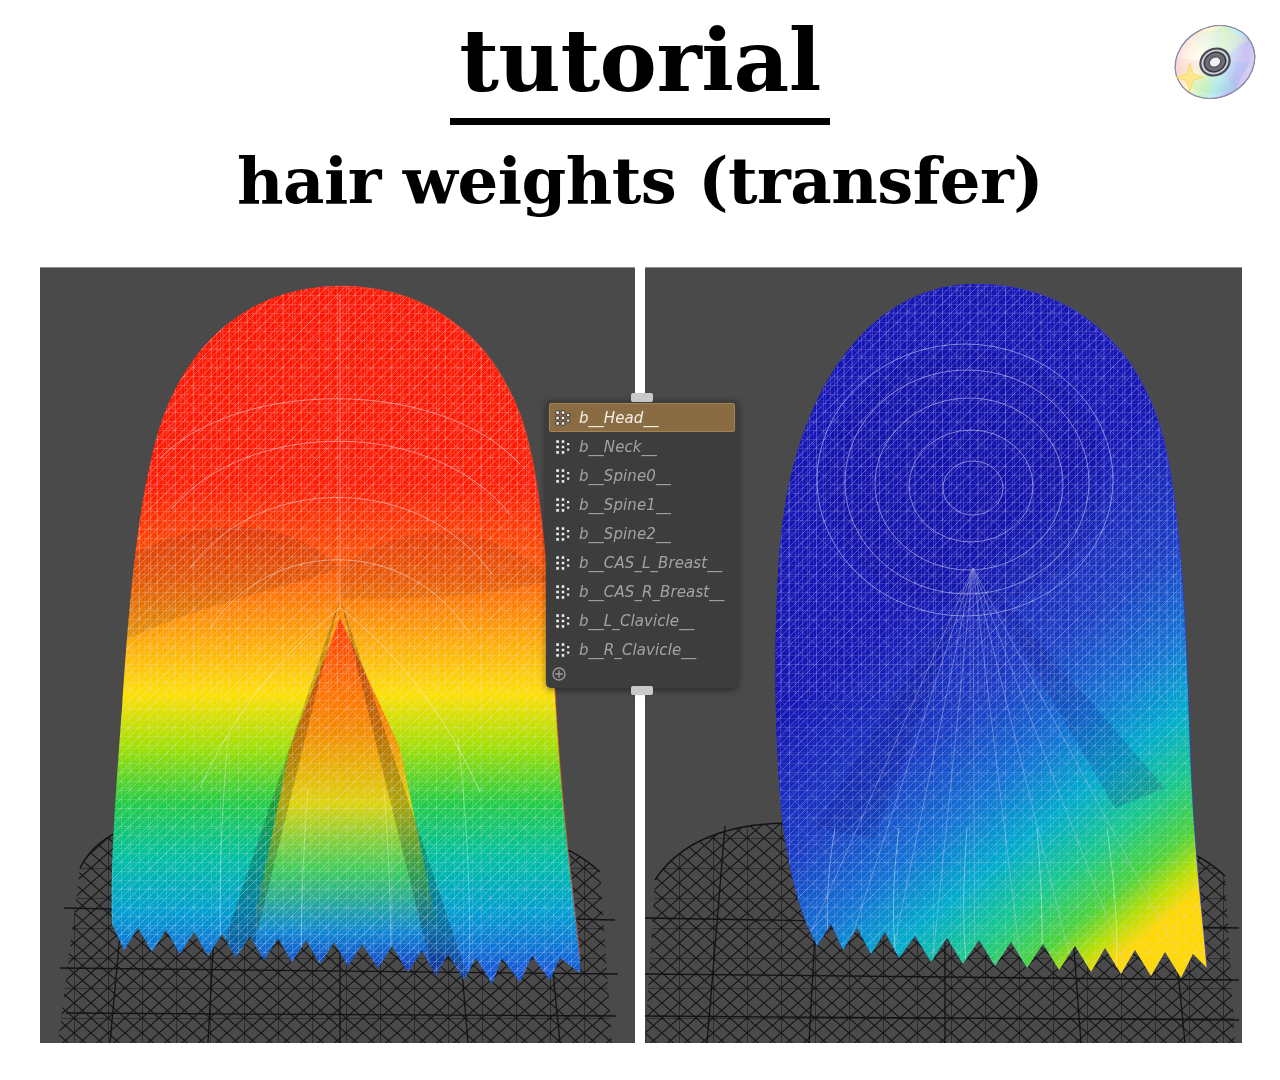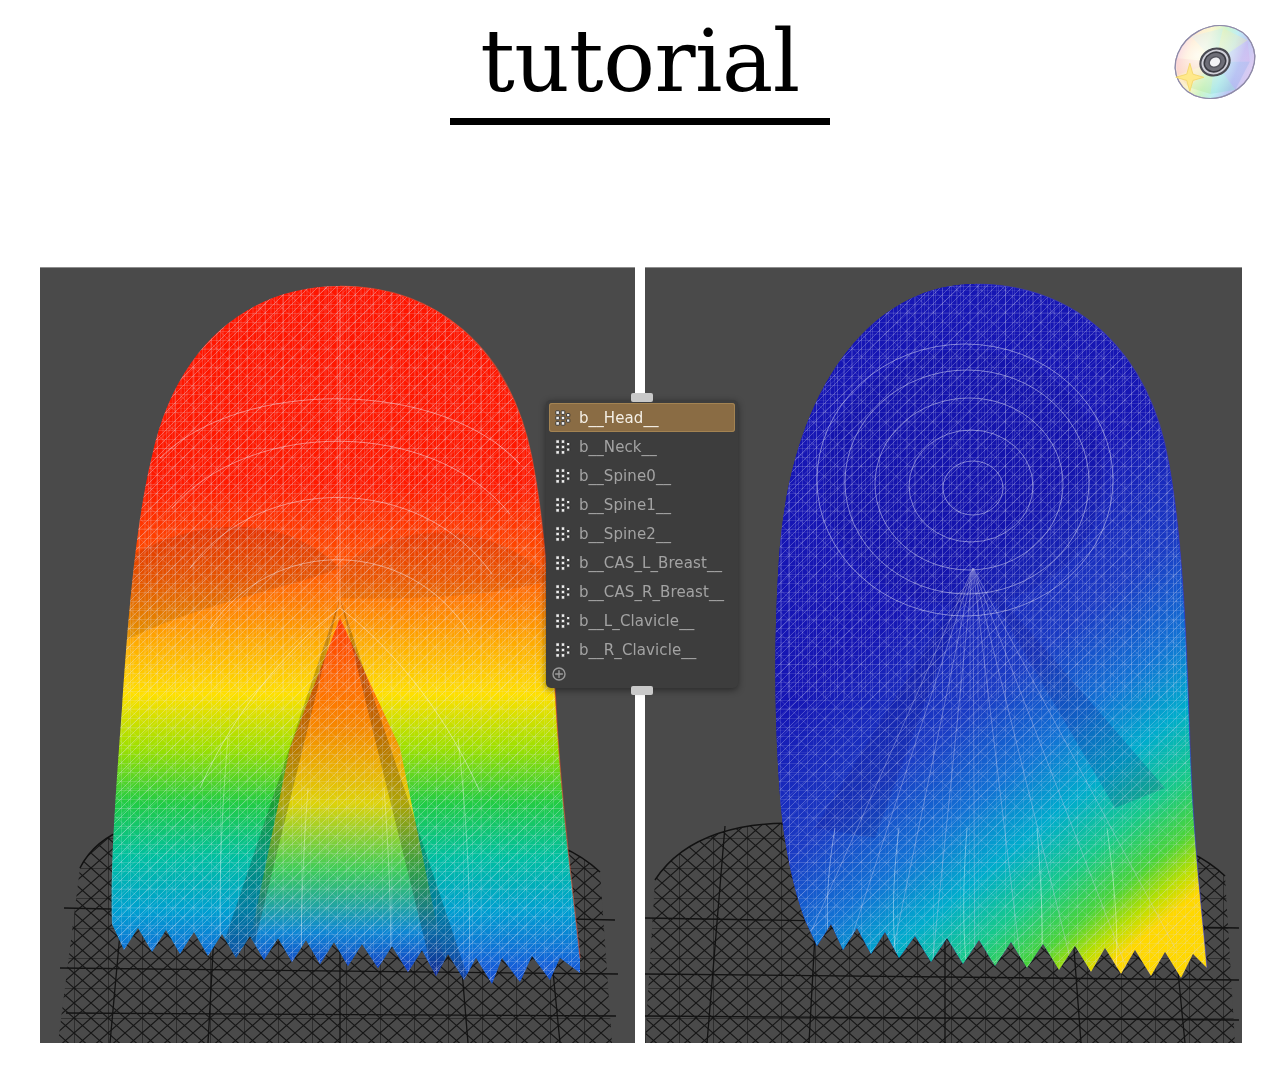--- a/index.html
+++ b/index.html
@@ -25,21 +25,21 @@
   }
   #title-block {
     position: absolute;
     left: 0;
     top: 18px;
     width: 1280px;
     text-align: center;
   }
   #main-title {
     font-family: "DejaVu Serif", "Liberation Serif", serif;
-    font-weight: 400;
+    font-weight: 700;
     font-size: 86px;
     line-height: 1.0;
     color: #000000;
     letter-spacing: -0.5px;
     display: inline-block;
     padding: 0 10px 6px 10px;
   }
   #title-rule {
     width: 380px;
     height: 7px;
@@ -108,20 +108,21 @@
     background: #c9c9c9;
     border-radius: 2px;
   }
   #grip-top    { top: -7px; }
   #grip-bottom { bottom: -7px; }
 
   #bone-list {
     padding: 3px 3px 0 3px;
     list-style: none;
     margin: 0;
+    font-style: italic;
   }
   .bone-row {
     display: flex;
     align-items: center;
     height: 29px;
     padding-left: 6px;
     border-radius: 3px;
     box-sizing: border-box;
   }
   .bone-row.selected {
@@ -152,20 +153,21 @@
   #add-group-icon { width: 14px; height: 14px; display: block; }
 </style>
 </head>
 <body>
 
 <div id="header">
 
   <div id="title-block">
     <div id="main-title">tutorial</div>
     <div id="title-rule"></div>
+    <div id="subtitle">hair weights (transfer)</div>
   </div>
 
   <svg id="cd-icon" viewBox="0 0 100 100">
     <defs>
       <linearGradient id="cdrain" x1="0" y1="0" x2="1" y2="1">
         <stop offset="0.00" stop-color="#e9e9ef"></stop>
         <stop offset="0.12" stop-color="#f0a0c8"></stop>
         <stop offset="0.24" stop-color="#ffd6a0"></stop>
         <stop offset="0.36" stop-color="#f6f0a8"></stop>
         <stop offset="0.48" stop-color="#b6f0b0"></stop>

